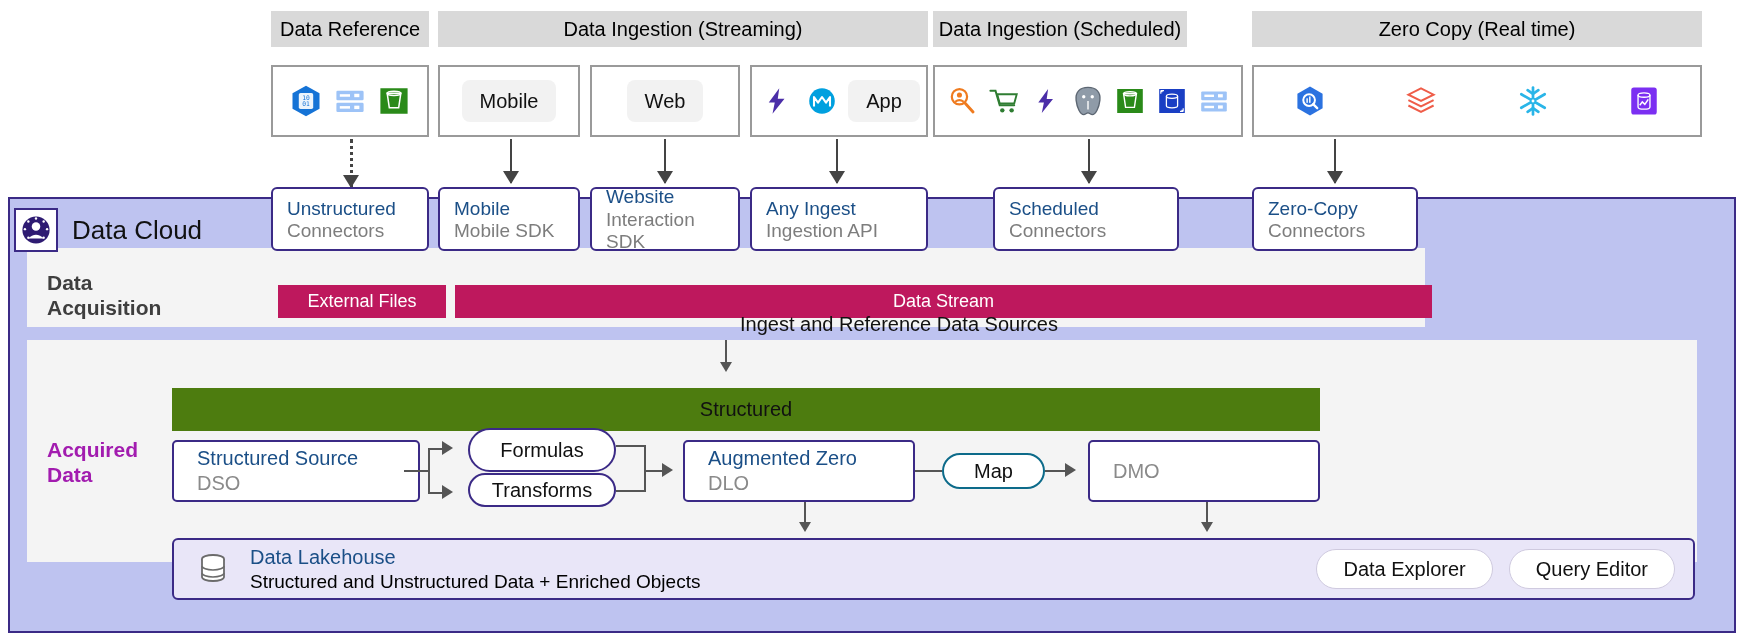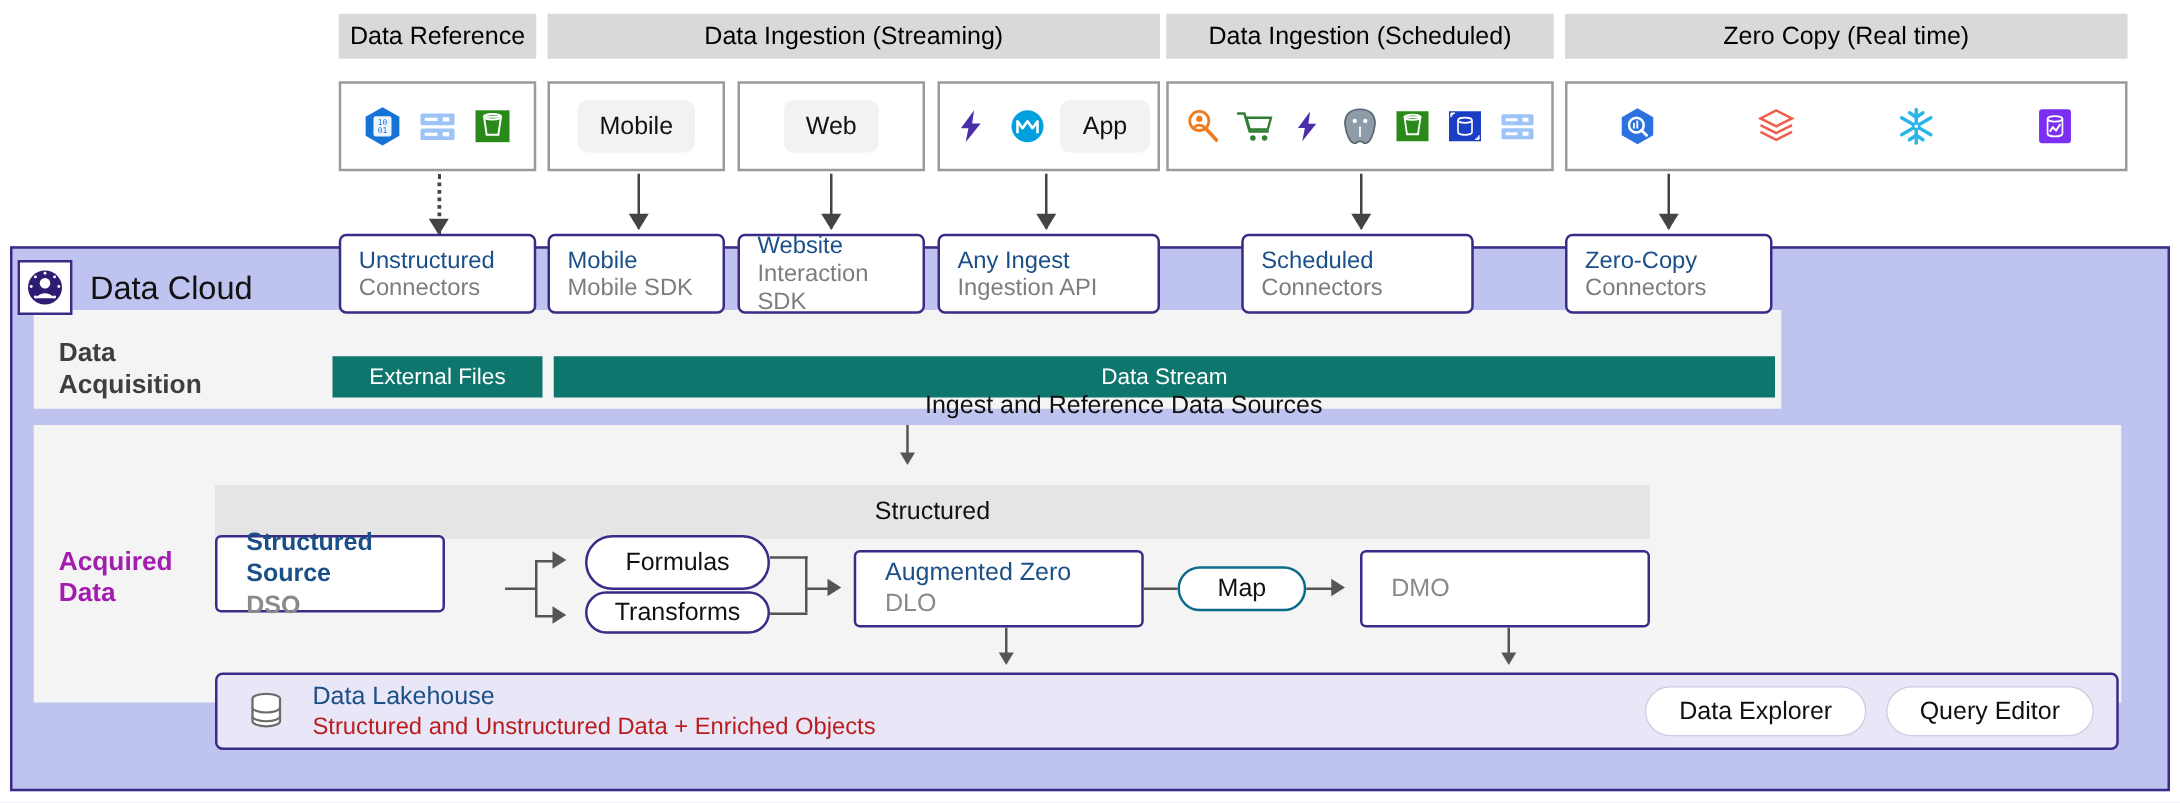--- a/index.html
+++ b/index.html
@@ -74,40 +74,40 @@
 
   
   #acq-band{
     position:absolute;left:27px;top:248px;width:1398px;height:79px;background:#f4f4f4;
   }
   .acq-lab{
     position:absolute;left:47px;top:270px;width:190px;
     font-size:21px;color:#3e3e3e;font-weight:bold;line-height:1.2;
   }
   .bar-dark{
-    position:absolute;background:#0f766e;color:#fff;
-    display:flex;align-items:center;justify-content:center;font-size:18px;
+    position:absolute;background:#be185d;color:#fff;
+    display:flex;align-items:center;justify-content:center;font-size:18px;margin-left:12px;
   }
 
   
   #ingest-lab{
     position:absolute;left:740px;top:313px;font-size:20px;color:#111;
   }
 
   
   #acq2-band{
     position:absolute;left:27px;top:340px;width:1670px;height:222px;background:#f4f4f4;
   }
   .acq2-lab{
     position:absolute;left:47px;top:437px;width:170px;
     font-size:21px;color:#a21caf;font-weight:bold;line-height:1.2;
   }
   #structured-bar{
     position:absolute;left:172px;top:388px;width:1148px;height:43px;
-    background:#e5e5e5;display:flex;align-items:center;justify-content:center;
+    background:#4d7c0f;display:flex;align-items:center;justify-content:center;
     font-size:20px;color:#111;
   }
 
   .node-box{
     position:absolute;background:#fff;border:2px solid #3b2a86;border-radius:5px;
     box-sizing:border-box;padding-left:23px;
     display:flex;flex-direction:column;justify-content:center;
   }
   .node-box .t1{font-size:20px;color:#1b4f87;line-height:1.25;}
   .node-box .t2{font-size:20px;color:#8a8a8a;line-height:1.25;}
@@ -120,35 +120,35 @@
   .pill.teal{border-color:#0d6b8a;}
 
   
   #lakehouse{
     position:absolute;left:172px;top:538px;width:1523px;height:62px;
     background:#e9e6f8;border:2px solid #3b2a86;border-radius:6px;
     box-sizing:border-box;display:flex;align-items:center;padding:0 18px;
   }
   #lakehouse .lh-txt{margin-left:16px;}
   #lakehouse .lh-t1{font-size:20px;color:#1b4f87;line-height:1.25;}
-  #lakehouse .lh-t2{font-size:19px;color:#b91c1c;line-height:1.25;}
+  #lakehouse .lh-t2{font-size:19px;color:#000000;line-height:1.25;}
   .lh-btn{
     background:#fff;border:1px solid #cfcadf;border-radius:20px;
     height:38px;display:flex;align-items:center;justify-content:center;
     font-size:20px;color:#111;padding:0 26px;margin-left:16px;
   }
 </style>
 </head>
 <body>
 
 <div id="root">
 
   <div class="grp-hdr" style="left:271px;top:11px;width:158px;">Data Reference</div>
   <div class="grp-hdr" style="left:438px;top:11px;width:490px;">Data Ingestion (Streaming)</div>
-  <div class="grp-hdr" style="left:933px;top:11px;width:310px;">Data Ingestion (Scheduled)</div>
+  <div class="grp-hdr" style="left:933px;top:11px;width:254px;">Data Ingestion (Scheduled)</div>
   <div class="grp-hdr" style="left:1252px;top:11px;width:450px;">Zero Copy (Real time)</div>
 
   <div class="grp-box" style="left:271px;top:65px;width:158px;justify-content:center;gap:6px;">
     <span class="ico">
       <svg viewBox="0 0 40 40" width="36" height="36">
         <polygon points="20,3 35,11.5 35,28.5 20,37 5,28.5 5,11.5" fill="#1573d6"></polygon>
         <rect x="12" y="11" width="16" height="18" rx="2" fill="#fff" opacity=".92"></rect>
         <text x="20" y="19" font-size="7" fill="#1573d6" text-anchor="middle" font-family="monospace">10</text>
         <text x="20" y="26" font-size="7" fill="#1573d6" text-anchor="middle" font-family="monospace">01</text>
       </svg>
@@ -370,21 +370,21 @@
   <div class="vline2" style="left:725px;top:340px;height:28px;"></div>
   <div class="arrowhead sm" style="left:720px;top:362px;"></div>
   <div id="ingest-lab">Ingest and Reference Data Sources</div>
 
   <div class="acq2-lab">
     <div>Acquired</div>
     <div>Data</div>
   </div>
   <div id="structured-bar">Structured</div>
 
-  <div class="node-box" style="left:172px;top:428px;width:184px;height:62px;font-weight:bold;">
+  <div class="node-box" style="left:172px;top:440px;width:248px;height:62px;">
     <span class="t1">Structured Source</span>
     <span class="t2">DSO</span>
   </div>
 
   <div class="hline" style="left:404px;top:470px;width:24px;"></div>
   <div class="vline2" style="left:428px;top:448px;height:44px;"></div>
   <div class="hline" style="left:428px;top:448px;width:16px;"></div>
   <div class="arrowright" style="left:442px;top:441px;"></div>
   <div class="hline" style="left:428px;top:492px;width:16px;"></div>
   <div class="arrowright" style="left:442px;top:485px;"></div>

